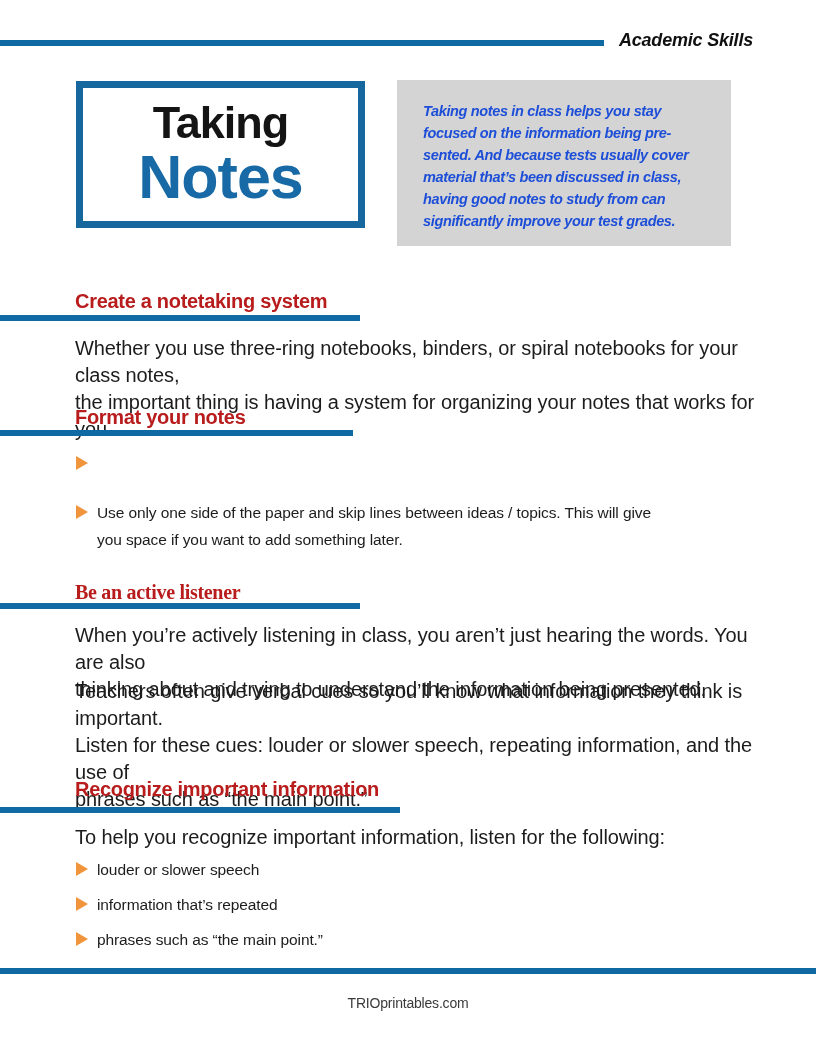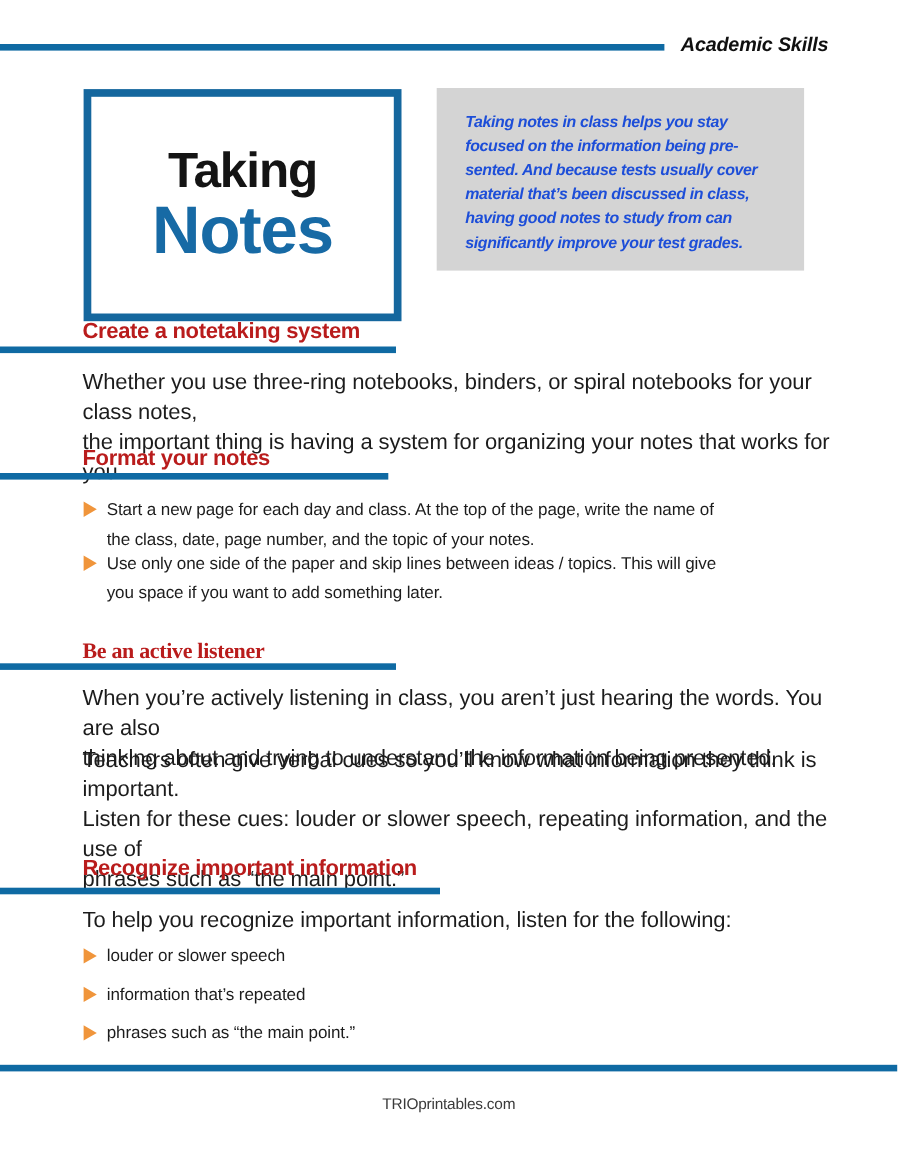--- a/index.html
+++ b/index.html
@@ -20,21 +20,21 @@
     width: 604px; height: 6px; background: #0f6aa3;
   }
   .header-label {
     position: absolute; top: 30px; right: 63px;
     font-size: 18px; font-weight: bold; font-style: italic;
     color: #101010; letter-spacing: -0.2px;
   }
   
   .title-box {
     position: absolute; left: 76px; top: 81px;
-    width: 289px; height: 211px;
+    width: 289px; height: 147px;
     border: 7px solid #15679e;
     background: #ffffff;
     display: flex; flex-direction: column;
     align-items: center; justify-content: center;
   }
   .title-line1 {
     font-size: 45px; font-weight: bold; color: #141414;
     letter-spacing: -1px; line-height: 1.0;
   }
   .title-line2 {
@@ -117,22 +117,20 @@
 
   <div class="section-heading" style="top: 290px;">Create a notetaking system</div>
   <div class="section-rule" style="top: 315px; width: 360px;"></div>
   <div class="para" style="top: 335px;">Whether you use three-ring notebooks, binders, or spiral notebooks for your class notes,
 the important thing is having a system for organizing your notes that works for you.</div>
 
   <div class="section-heading" style="top: 406px; text-align: center;">Format your notes</div>
   <div class="section-rule" style="top: 430px; width: 353px;"></div>
   <div class="bullet-row" style="top: 450px;">
     <span class="bullet-icon"></span>
-    <span class="bullet-text">Start a new page for each day and class. At the top of the page, write the name of
-the class, date, page number, and the topic of your notes.</span>
   </div>
   <div class="bullet-row" style="top: 499px;">
     <span class="bullet-icon"></span>
     <span class="bullet-text">Use only one side of the paper and skip lines between ideas / topics. This will give
 you space if you want to add something later.</span>
   </div>
 
   <div class="section-heading" style="top: 581px; font-family: Liberation Serif, serif;">Be an active listener</div>
   <div class="section-rule" style="top: 603px; width: 360px;"></div>
   <div class="para" style="top: 622px;">When you’re actively listening in class, you aren’t just hearing the words. You are also

